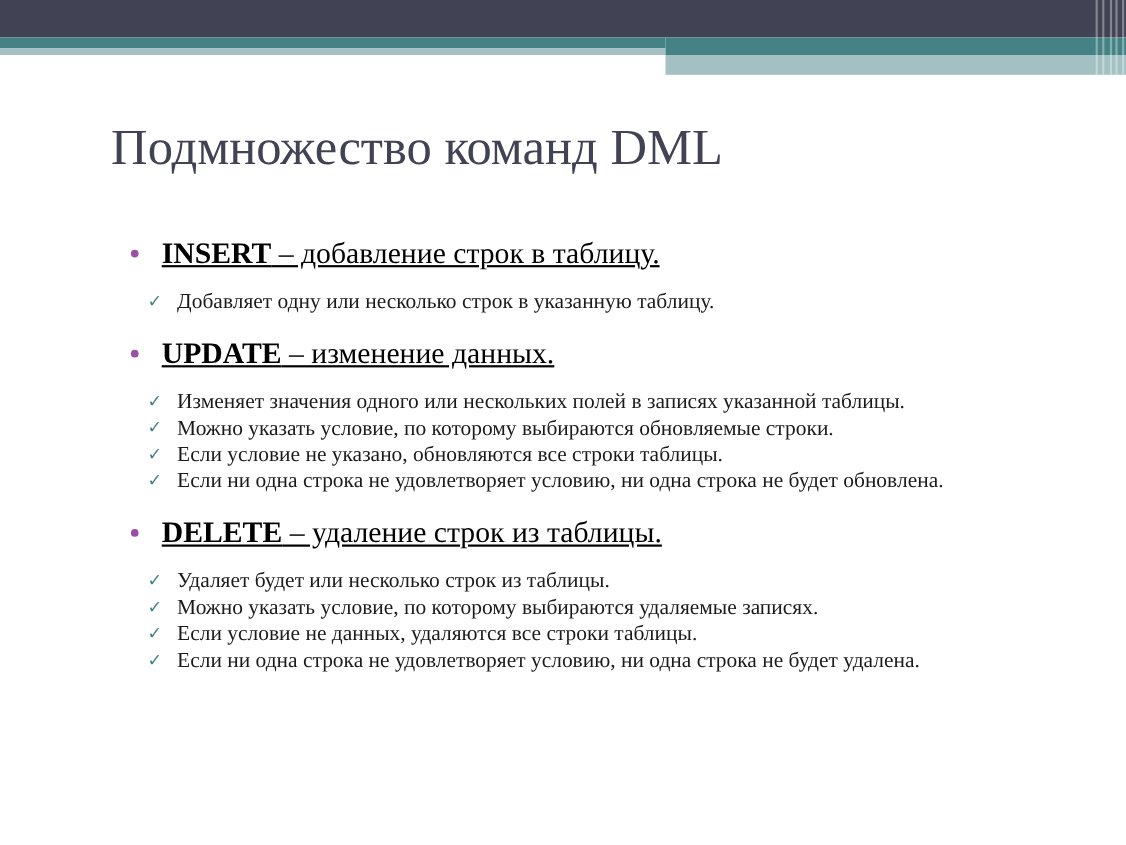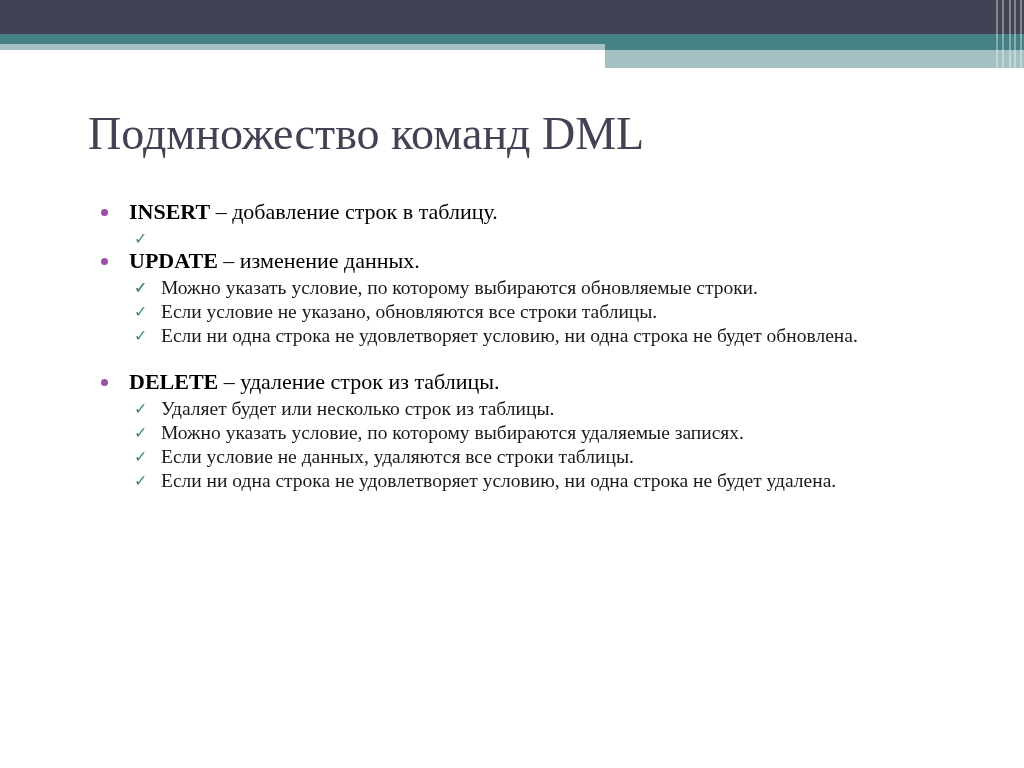--- a/index.html
+++ b/index.html
@@ -10,25 +10,25 @@
   }
   .band-dark { position: absolute; left: 0; top: 0; width: 1024px; height: 34px; background: #424255; }
   .band-teal-left { position: absolute; left: 0; top: 34px; width: 605px; height: 10px; background: #458285; }
   .band-light-left { position: absolute; left: 0; top: 44px; width: 605px; height: 6px; background: #a6c1c4; }
   .band-teal-right { position: absolute; left: 605px; top: 34px; width: 419px; height: 16px; background: #458285; }
   .band-light-right { position: absolute; left: 605px; top: 50px; width: 419px; height: 18px; background: #a3c0c3; }
   .stripes { position: absolute; left: 992px; top: 0; width: 32px; height: 68px; }
   .stripes span { position: absolute; top: 0; height: 68px; width: 2px; background: rgba(255,255,255,0.35); }
 
   .title {
-    position: absolute; left: 88px; top: 104px;
+    position: absolute; left: 101px; top: 104px;
     font-size: 46px; color: #424255; line-height: 60px; white-space: nowrap;
   }
   .content { position: absolute; left: 100px; top: 197px; width: 860px; }
-  .l1 { position: relative; padding-left: 29px; font-size: 22px; color: #000; line-height: 30px; margin: 0; }
+  .l1 { position: relative; padding-left: 29px; font-size: 27px; color: #000; line-height: 30px; margin: 18px; text-decoration: underline; }
   .l1 .dot {
     position: absolute; left: 1px; top: 12px; width: 7px; height: 7px; border-radius: 50%; background: #9b4fa6;
   }
   .l1 b { font-weight: bold; }
   .l2 { position: relative; padding-left: 61px; font-size: 19.5px; color: #1a1a1a; line-height: 24px; margin: 0; }
   .l2 .chk { position: absolute; left: 34px; top: 0; color: #458285; font-size: 16px; }
   .group { margin-bottom: 19px; }
 </style>
 </head>
 <body>
@@ -52,30 +52,32 @@
 
 <div class="content">
 
   <div class="group">
     <p class="l1">
       <span class="dot"></span>
       <b>INSERT</b><span> – добавление строк в таблицу.</span>
     </p>
     <p class="l2">
       <span class="chk">✓</span>
+      <span>Добавляет одну или несколько строк в указанную таблицу.</span>
     </p>
   </div>
 
   <div class="group">
     <p class="l1">
       <span class="dot"></span>
       <b>UPDATE</b><span> – изменение данных.</span>
     </p>
     <p class="l2">
       <span class="chk">✓</span>
+      <span>Изменяет значения одного или нескольких полей в записях указанной таблицы.</span>
     </p>
     <p class="l2">
       <span class="chk">✓</span>
       <span>Можно указать условие, по которому выбираются обновляемые строки.</span>
     </p>
     <p class="l2">
       <span class="chk">✓</span>
       <span>Если условие не указано, обновляются все строки таблицы.</span>
     </p>
     <p class="l2">

